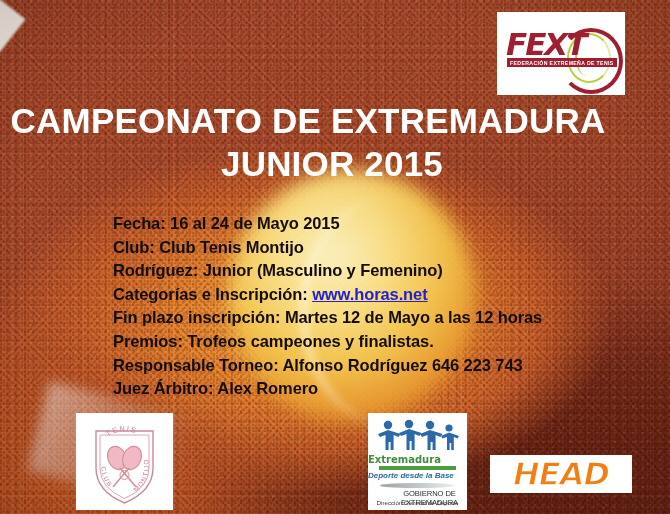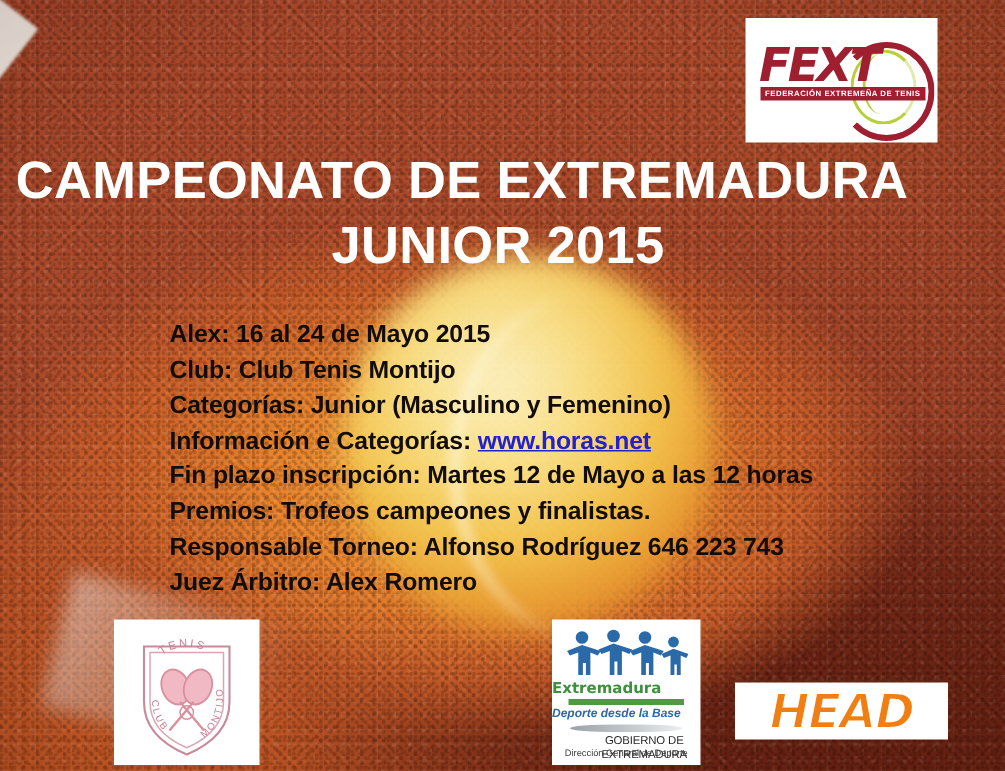--- a/index.html
+++ b/index.html
@@ -197,33 +197,33 @@
   <div class="court-line-fray"></div>
   <div class="vignette"></div>
 
   <div class="headline">
     <span class="l1">CAMPEONATO DE EXTREMADURA</span>
     <span class="l2">JUNIOR 2015</span>
   </div>
 
   <div class="info">
     <span class="row">
-      <span>Alex:</span>
+      <span>Fecha:</span>
       <span>16 al 24 de Mayo 2015</span>
     </span>
     <span class="row">
       <span>Club:</span>
       <span>Club Tenis Montijo</span>
     </span>
     <span class="row">
-      <span>Categorías:</span>
+      <span>Rodríguez:</span>
       <span>Junior (Masculino y Femenino)</span>
     </span>
     <span class="row">
-      <span>Información e Categorías:</span>
+      <span>Categorías e Inscripción:</span>
       <a class="link" href="#">www.horas.net</a>
     </span>
     <span class="row">
       <span>Fin plazo inscripción:</span>
       <span>Martes 12 de Mayo a las 12 horas</span>
     </span>
     <span class="row">
       <span>Premios:</span>
       <span>Trofeos campeones y finalistas.</span>
     </span>

